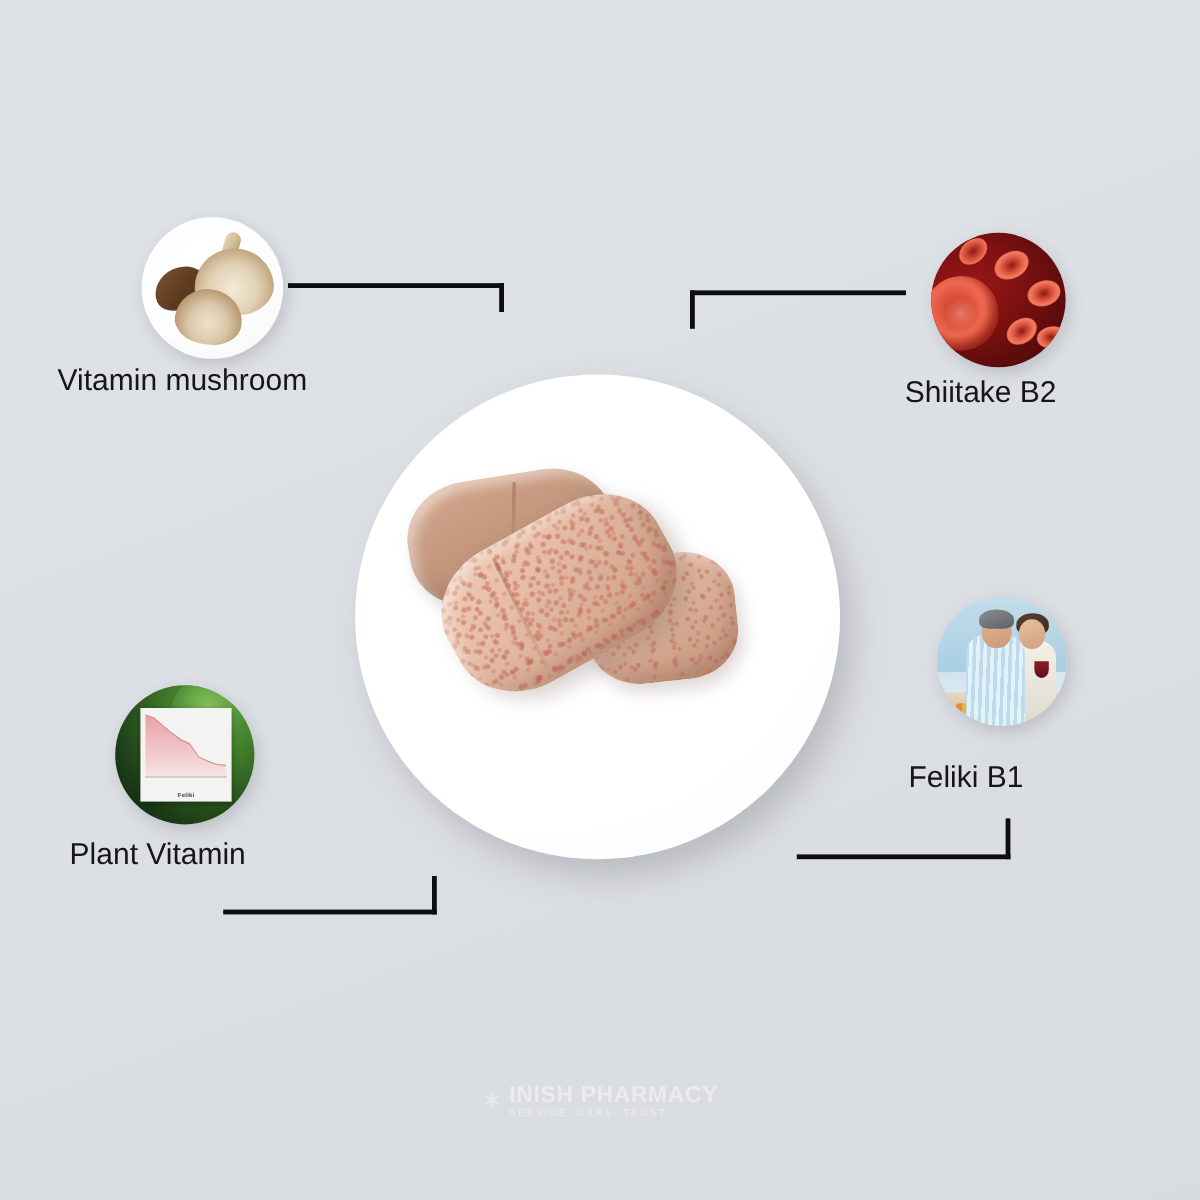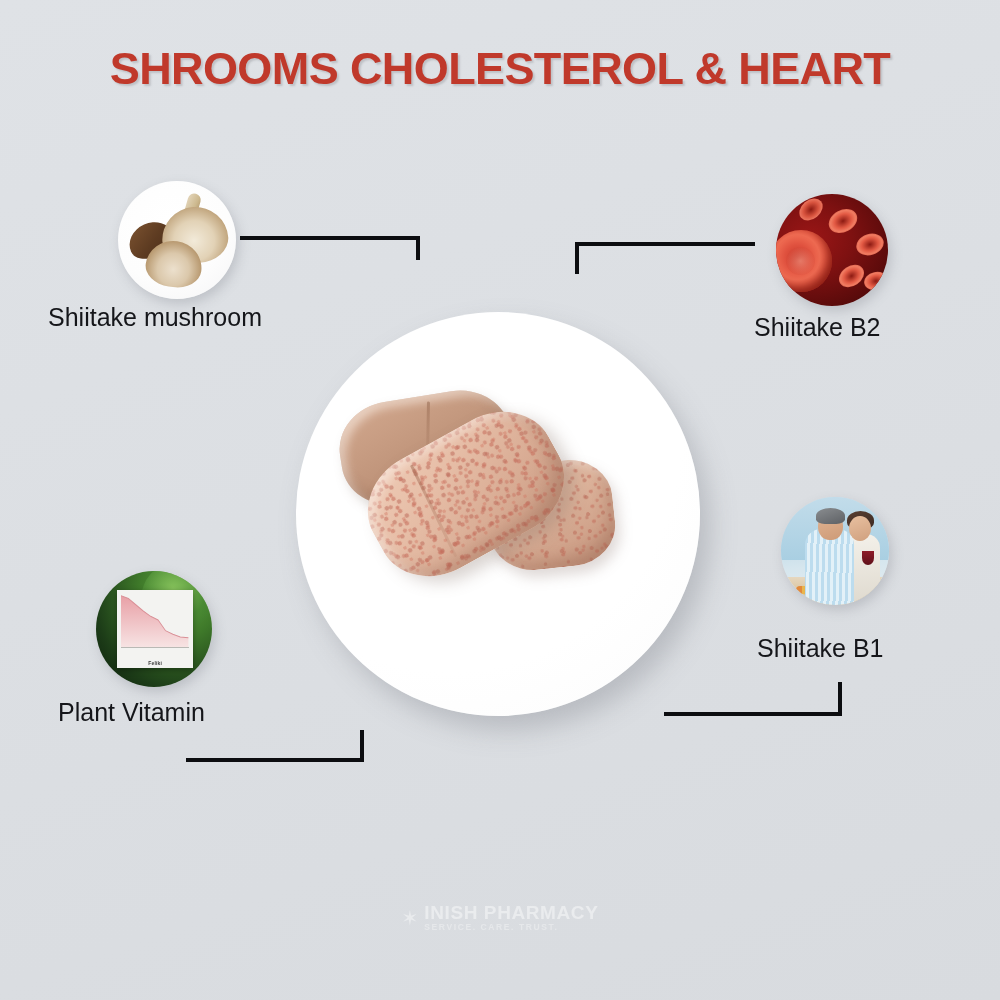--- a/index.html
+++ b/index.html
@@ -286,37 +286,36 @@
     letter-spacing: 1.6px;
     color: rgba(255,255,255,0.60);
     line-height: 1.1;
   }
 </style>
 </head>
 <body>
 
 <div id="infographic">
 
-  <div id="title">SHROOMS CHOLESTEROL &amp; HEART</div>
 
   <div id="center-product">
     <div class="pill pill-back"></div>
     <div class="pill pill-right"></div>
     <div class="pill pill-front"></div>
   </div>
 
   <div class="node">
     <div class="node-thumb" id="thumb-shiitake">
       <div class="shroom s1"></div>
       <div class="shroom s4"></div>
       <div class="s-stem"></div>
       <div class="shroom s3"></div>
       <div class="shroom s2"></div>
     </div>
-    <div class="node-label" style="left:48px; top:303px;">Shiitake mushroom</div>
+    <div class="node-label" style="left:48px; top:303px;">Vitamin mushroom</div>
   </div>
   <div class="conn conn-h" style="left:240px; top:236px; width:180px;"></div>
   <div class="conn conn-v" style="left:416px; top:236px; height:24px;"></div>
 
   <div class="node">
     <div class="node-thumb" id="thumb-b2">
       <div class="rbc rbc-e"></div>
       <div class="rbc rbc-a"></div>
       <div class="rbc rbc-b"></div>
       <div class="rbc rbc-c"></div>
@@ -334,21 +333,21 @@
       <div class="kitchen-counter"></div>
       <div class="veg"></div>
       <div class="woman-hair"></div>
       <div class="woman-body"></div>
       <div class="woman-head"></div>
       <div class="man-body"></div>
       <div class="man-head"></div>
       <div class="man-hair"></div>
       <div class="wine"></div>
     </div>
-    <div class="node-label" style="left:757px; top:634px;">Shiitake B1</div>
+    <div class="node-label" style="left:757px; top:634px;">Feliki B1</div>
   </div>
   <div class="conn conn-h" style="left:664px; top:712px; width:178px;"></div>
   <div class="conn conn-v" style="left:838px; top:682px; height:34px;"></div>
 
   <div class="node">
     <div class="node-thumb" id="thumb-sterols">
       <div class="leaf-hi"></div>
       <div class="chart-card">
         <div class="chart-plot">
           <svg viewBox="0 0 100 60" preserveAspectRatio="none" width="100%" height="100%">

